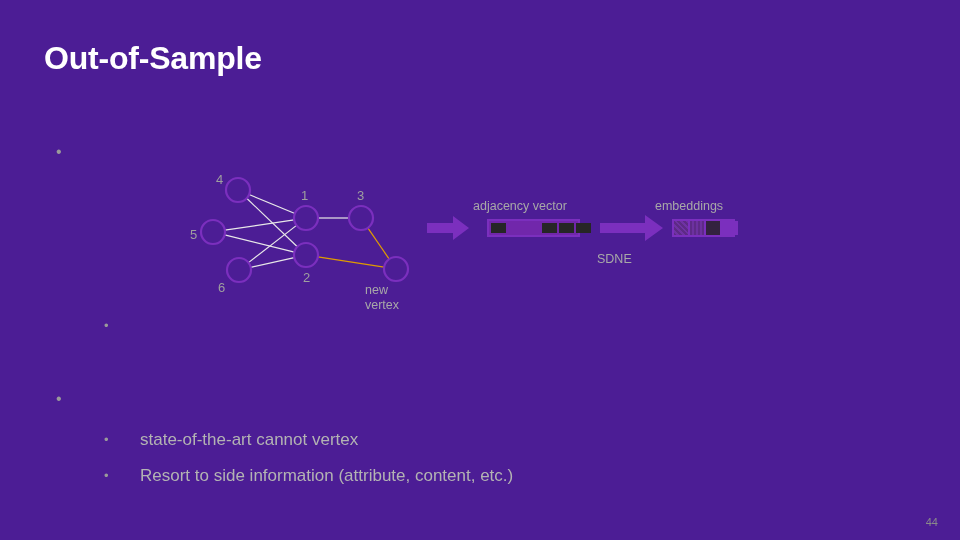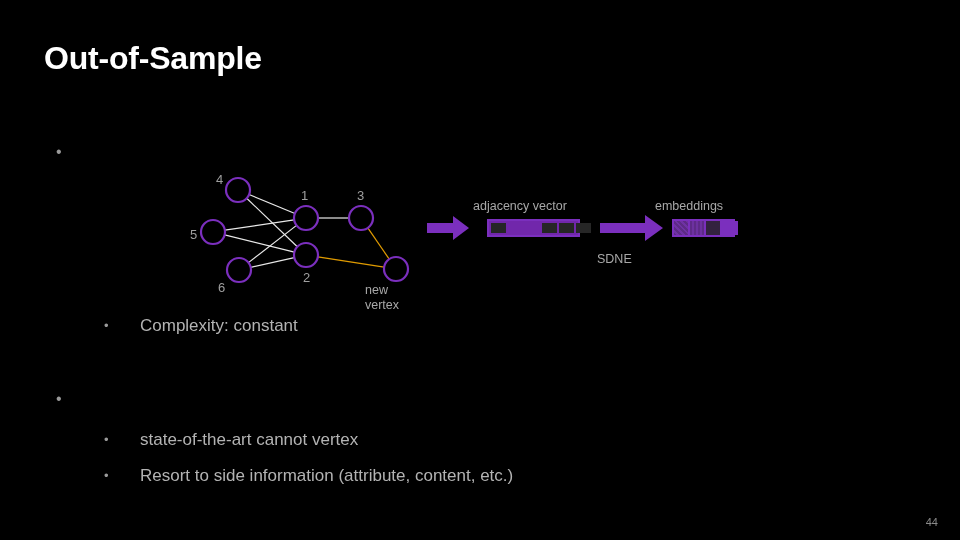--- a/index.html
+++ b/index.html
@@ -7,21 +7,21 @@
     padding: 0;
     background: #1f1f1f;
   }
   body {
     font-family: "Liberation Sans", sans-serif;
   }
   .slide {
     position: relative;
     width: 960px;
     height: 540px;
-    background: #000000;
+    background: #4c1d95;
     overflow: hidden;
   }
   .title {
     position: absolute;
     left: 44px;
     top: 40px;
     font-size: 32px;
     font-weight: bold;
     color: #ffffff;
     letter-spacing: -0.2px;
@@ -150,21 +150,20 @@
 <div class="slide">
 
   <div class="title">Out-of-Sample</div>
 
   <div class="bullet-row lvl1" id="b-known">
     <span class="bullet-dot">•</span>
   </div>
 
   <div class="bullet-row lvl2" id="b-complex">
     <span class="bullet-dot">•</span>
-    <span class="bullet-text">Complexity: constant</span>
   </div>
 
   <div class="bullet-row lvl1" id="b-unknown">
     <span class="bullet-dot">•</span>
   </div>
 
   <div class="bullet-row lvl2" id="b-sota">
     <span class="bullet-dot">•</span>
     <span class="bullet-text">state-of-the-art cannot vertex</span>
   </div>

